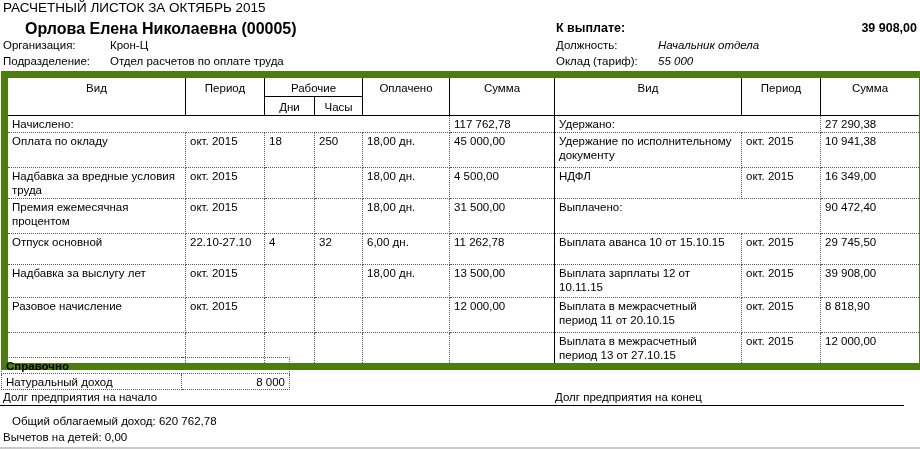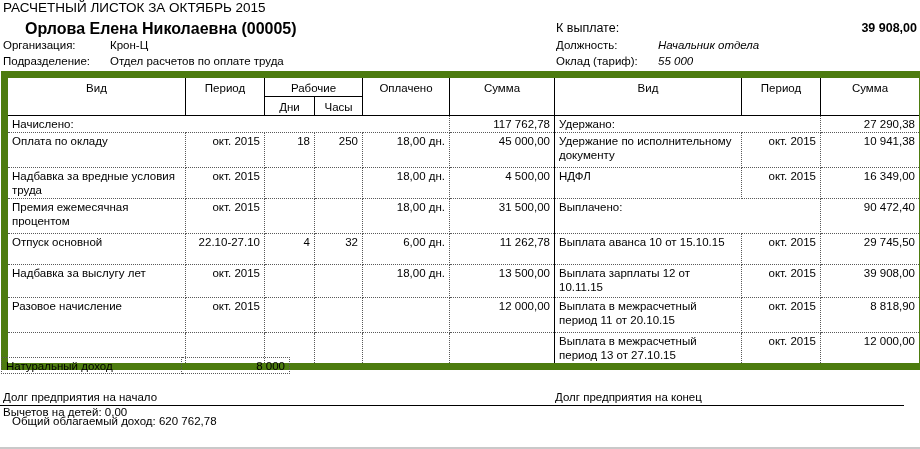--- a/index.html
+++ b/index.html
@@ -4,21 +4,21 @@
 <style>
   html,body{margin:0;padding:0;}
   body{
     width:920px;height:449px;position:relative;background:#ffffff;
     font-family:"Liberation Sans", sans-serif;color:#000;font-size:11.5px;
     overflow:hidden;
   }
   .abs{position:absolute;}
   .title{left:3px;top:0;font-size:13.5px;letter-spacing:0;}
   .employee{left:3px;top:20px;font-size:16px;font-weight:bold;margin-left:22px;}
-  .topay-label{left:556px;top:21px;font-size:12.5px;font-weight:normal;}
+  .topay-label{left:556px;top:21px;font-size:12.5px;font-weight:bold;}
   .topay-value{right:3px;top:21px;font-size:12.5px;font-weight:bold;}
   .kv-label-l{left:3px;}
   .kv-value-l{left:110px;}
   .kv-label-r{left:556px;}
   .kv-value-r{left:658px;font-style:italic;}
   .row-org{top:39px;}
   .row-pos{top:39px;}
   .row-dept{top:55px;}
   .row-okl{top:55px;}
 
@@ -31,37 +31,37 @@
     padding:1px 4px;vertical-align:top;overflow:hidden;
     font-weight:normal;
   }
   table.payslip th{
     border:1px solid #000;text-align:center;padding-top:3px;
   }
   th.al{text-align:left;}
   table.payslip td{border:1px dotted #595959;}
   table.payslip{border:7px solid #4d7c0f;}
   td.sep, th.sep{border-left:1px solid #000 !important;}
-  td.num{text-align:right;white-space:nowrap;}
+  td.num{white-space:nowrap;}
   td.bold{font-weight:bold;}
   td.nobr{border-right:hidden;}
   tr.h15{height:15px;margin-left:36px;} tr.h31{height:31px;} tr.h33{height:33px;} tr.h35{height:35px;}
   tr.hh1{height:19px;} tr.hh2{height:15px;}
 
   table.reference{
     position:absolute;left:1px;top:357px;width:288px;
     border-collapse:collapse;table-layout:fixed;font-size:11.5px;line-height:14px;
   }
   table.reference td{border:1px dotted #595959;padding:0 4px;height:15px;vertical-align:middle;}
   td.ref-title{font-weight:bold;}
   .debt-row{left:0;top:391px;width:904px;height:14px;border-bottom:1px solid #000;}
   .debt-start{left:3px;top:0;position:absolute;}
   .debt-end{left:555px;top:0;position:absolute;}
   .taxable{left:12px;top:415px;}
-  .deduct{left:3px;top:406px;}
+  .deduct{left:3px;top:431px;}
   .bottom-strip{left:0;top:447px;width:920px;height:2px;background:#c9c9c9;}
 </style>
 </head>
 <body>
 
 <div class="abs title">РАСЧЕТНЫЙ ЛИСТОК ЗА ОКТЯБРЬ 2015</div>
 <div class="abs employee">Орлова Елена Николаевна (00005)</div>
 <div class="abs topay-label">К выплате:</div>
 <div class="abs topay-value">39 908,00</div>
 
@@ -194,20 +194,23 @@
   </tr>
 </tbody>
   </table>
 
 <table class="reference">
   <colgroup>
       <col style="width:180px">
       <col style="width:108px">
     </colgroup>
   <tbody>
+      <tr>
+    <td colspan="2" class="ref-title">Справочно</td>
+  </tr>
   <tr>
     <td>Натуральный доход</td>
     <td class="num" style="text-align:right;">8 000</td>
   </tr>
 </tbody>
   </table>
 
 <div class="abs debt-row">
   <span class="debt-start">Долг предприятия на начало</span>
   <span class="debt-end">Долг предприятия на конец</span>

